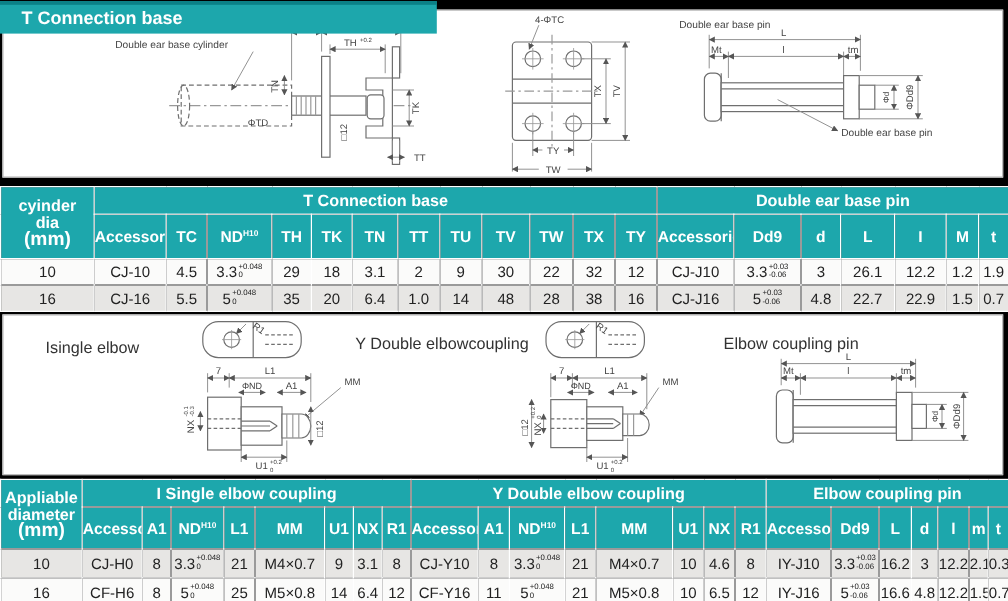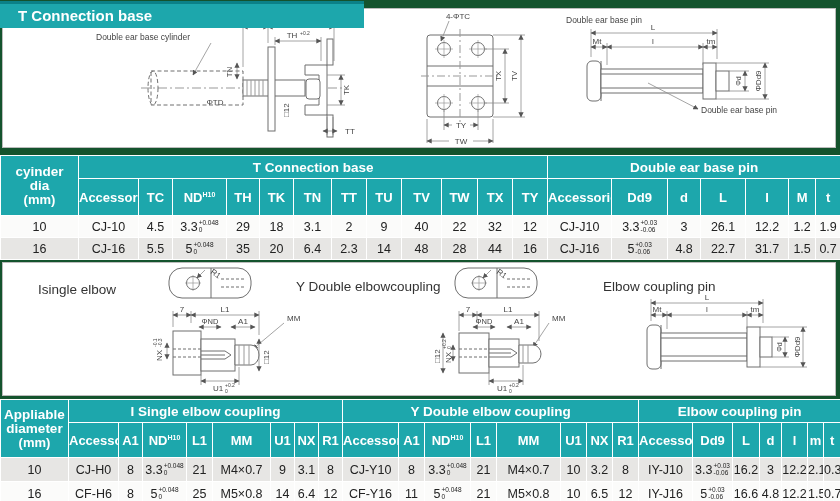--- a/index.html
+++ b/index.html
@@ -1,33 +1,33 @@
 <!DOCTYPE html>
 <html><head>
 <meta charset="utf-8">
 <style>
   html,body{margin:0;padding:0;background:#d8d8d6;}
-  #page{position:relative;width:840px;height:501px;background:#14532d;overflow:hidden;
+  #page{position:relative;width:840px;height:501px;background:#000000;overflow:hidden;
         font-family:"Liberation Sans",sans-serif;text-decoration:underline;}
   .panel{position:absolute;background:#fff;border:1px solid #bcbcbc;box-sizing:border-box;}
   #panel1{left:2px;top:8px;width:834px;height:140px;}
   #panel2{left:2px;top:262px;width:834px;height:134px;}
   .title-band{position:absolute;left:0;top:1px;width:364px;height:27px;background:#1da7ac;
       border-top:3px solid #0b8187;box-sizing:border-box;z-index:3;color:#fff;
       font-size:15px;font-weight:bold;line-height:23px;padding-left:18px;}
   table{position:absolute;left:0;border-collapse:collapse;table-layout:fixed;width:840px;z-index:2;}
   #table1{top:155px;} #table2{top:399px;}
   th,td{border:1px solid #ffffff;text-align:center;padding:0;overflow:hidden;white-space:nowrap;}
   th{background:#1da7ac;color:#fff;font-weight:bold;}
   tr.group-row th{height:22px;font-size:13.5px;margin-left:32px;}
   #table1 tr.sub-row th{height:36px;} #table2 tr.sub-row th{height:34px;}
   tr.sub-row th{font-size:13px;}
   th.small{font-size:7px;}
   th.corner{font-size:13px;line-height:14px;}
-  th.corner .mm{font-size:13px;}
+  th.corner .mm{font-size:16px;}
   th sup{font-size:7px;}
   td{font-size:12.5px;color:#222;background:#fbfbfa;}
   #table1 tbody td{height:21px;} #table2 tbody td{height:23px;}
   tr.shade td{background:#e7e6e4;}
   .tol{display:inline-flex;align-items:center;justify-content:flex-start;}
   .ts{display:inline-flex;flex-direction:column;font-size:6.5px;line-height:6.5px;
       margin-left:1px;text-align:left;}
   svg{position:absolute;left:0;top:0;}
   svg text{fill:#444;font-family:"Liberation Sans",sans-serif;}
   .dimtxt{font-size:8px;} .lbltxt{font-size:8.5px;} .tinytxt{font-size:5px;}
@@ -261,21 +261,21 @@
               <span class="ts">
                 <span>+0.048</span>
                 <span>0</span>
               </span>
             </span></td>
           <td>29</td>
           <td>18</td>
           <td>3.1</td>
           <td>2</td>
           <td>9</td>
-          <td>40</td>
+          <td>30</td>
           <td>22</td>
           <td>32</td>
           <td>12</td>
           <td>CJ-J10</td>
           <td><span class="tol">
               <span>3.3</span>
               <span class="ts">
                 <span>+0.03</span>
                 <span>-0.06</span>
               </span>
@@ -293,37 +293,37 @@
           <td><span class="tol">
               <span>5</span>
               <span class="ts">
                 <span>+0.048</span>
                 <span>0</span>
               </span>
             </span></td>
           <td>35</td>
           <td>20</td>
           <td>6.4</td>
-          <td>2.3</td>
+          <td>1.0</td>
           <td>14</td>
           <td>48</td>
           <td>28</td>
-          <td>44</td>
+          <td>38</td>
           <td>16</td>
           <td>CJ-J16</td>
           <td><span class="tol">
               <span>5</span>
               <span class="ts">
                 <span>+0.03</span>
                 <span>-0.06</span>
               </span>
             </span></td>
           <td>4.8</td>
           <td>22.7</td>
-          <td>31.7</td>
+          <td>22.9</td>
           <td>1.5</td>
           <td>0.7</td>
         </tr>
       </tbody>
     </table>
 
   <div class="panel" id="panel2">
     <svg width="832" height="132" viewBox="0 0 832 132">
 
       <g stroke="#6f6f6f" fill="none" stroke-width="1">
@@ -582,21 +582,21 @@
           <td><span class="tol">
               <span>3.3</span>
               <span class="ts">
                 <span>+0.048</span>
                 <span>0</span>
               </span>
             </span></td>
           <td>21</td>
           <td>M4×0.7</td>
           <td>10</td>
-          <td>3.2</td>
+          <td>4.6</td>
           <td>8</td>
           <td>IY-J10</td>
           <td><span class="tol">
               <span>3.3</span>
               <span class="ts">
                 <span>+0.03</span>
                 <span>-0.06</span>
               </span>
             </span></td>
           <td>16.2</td>

